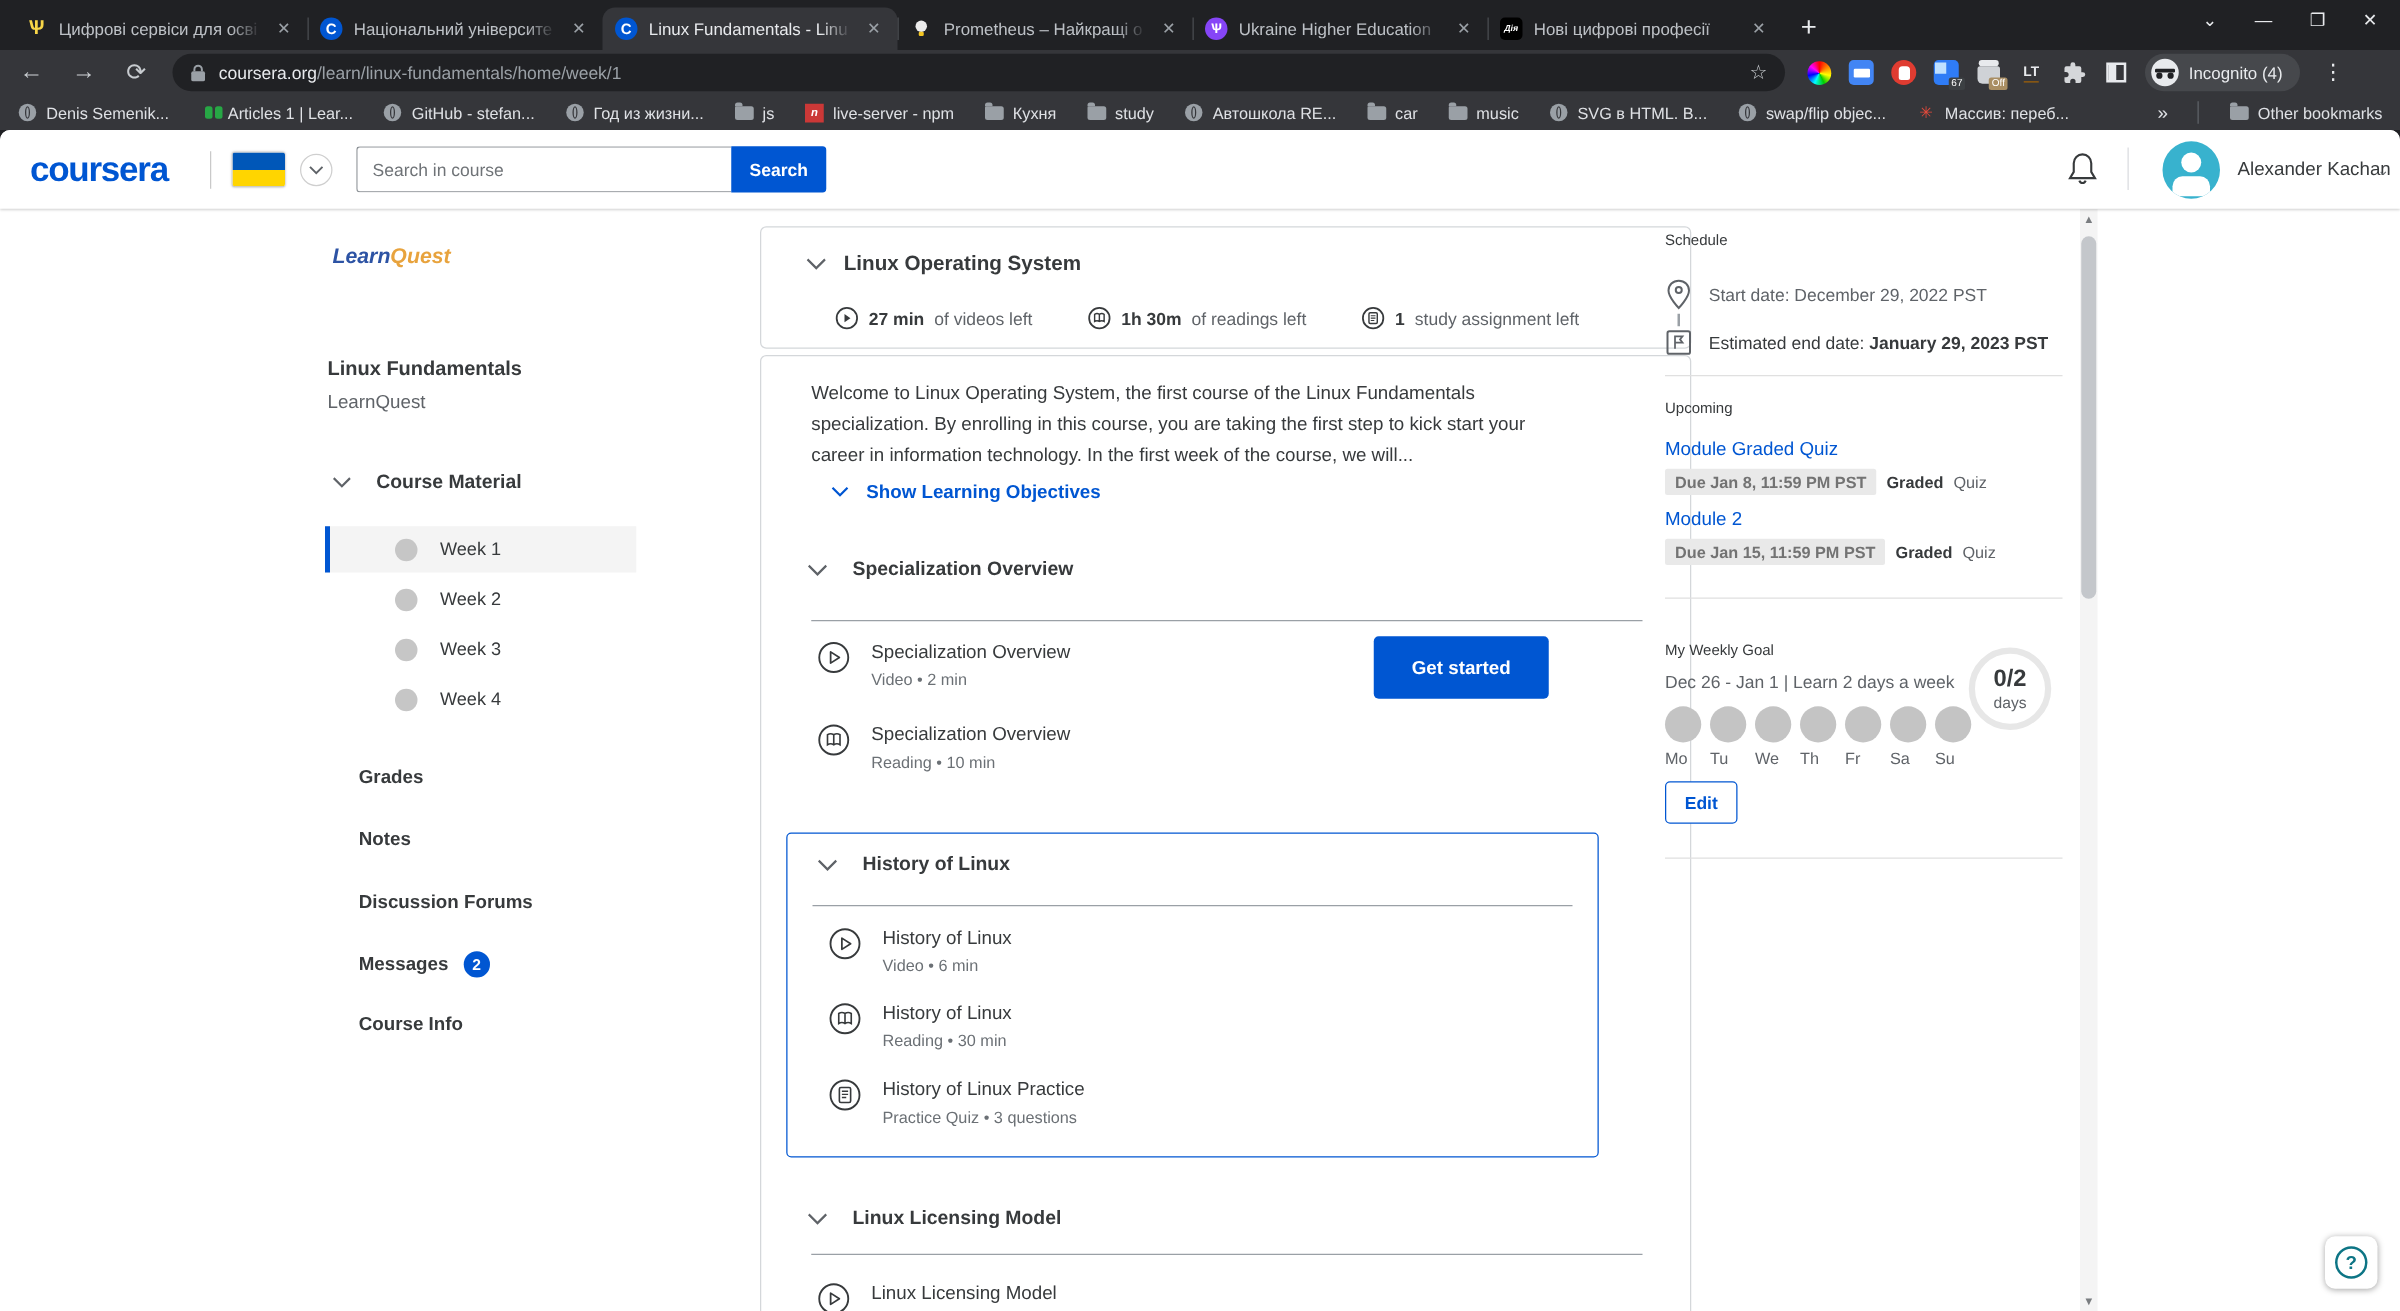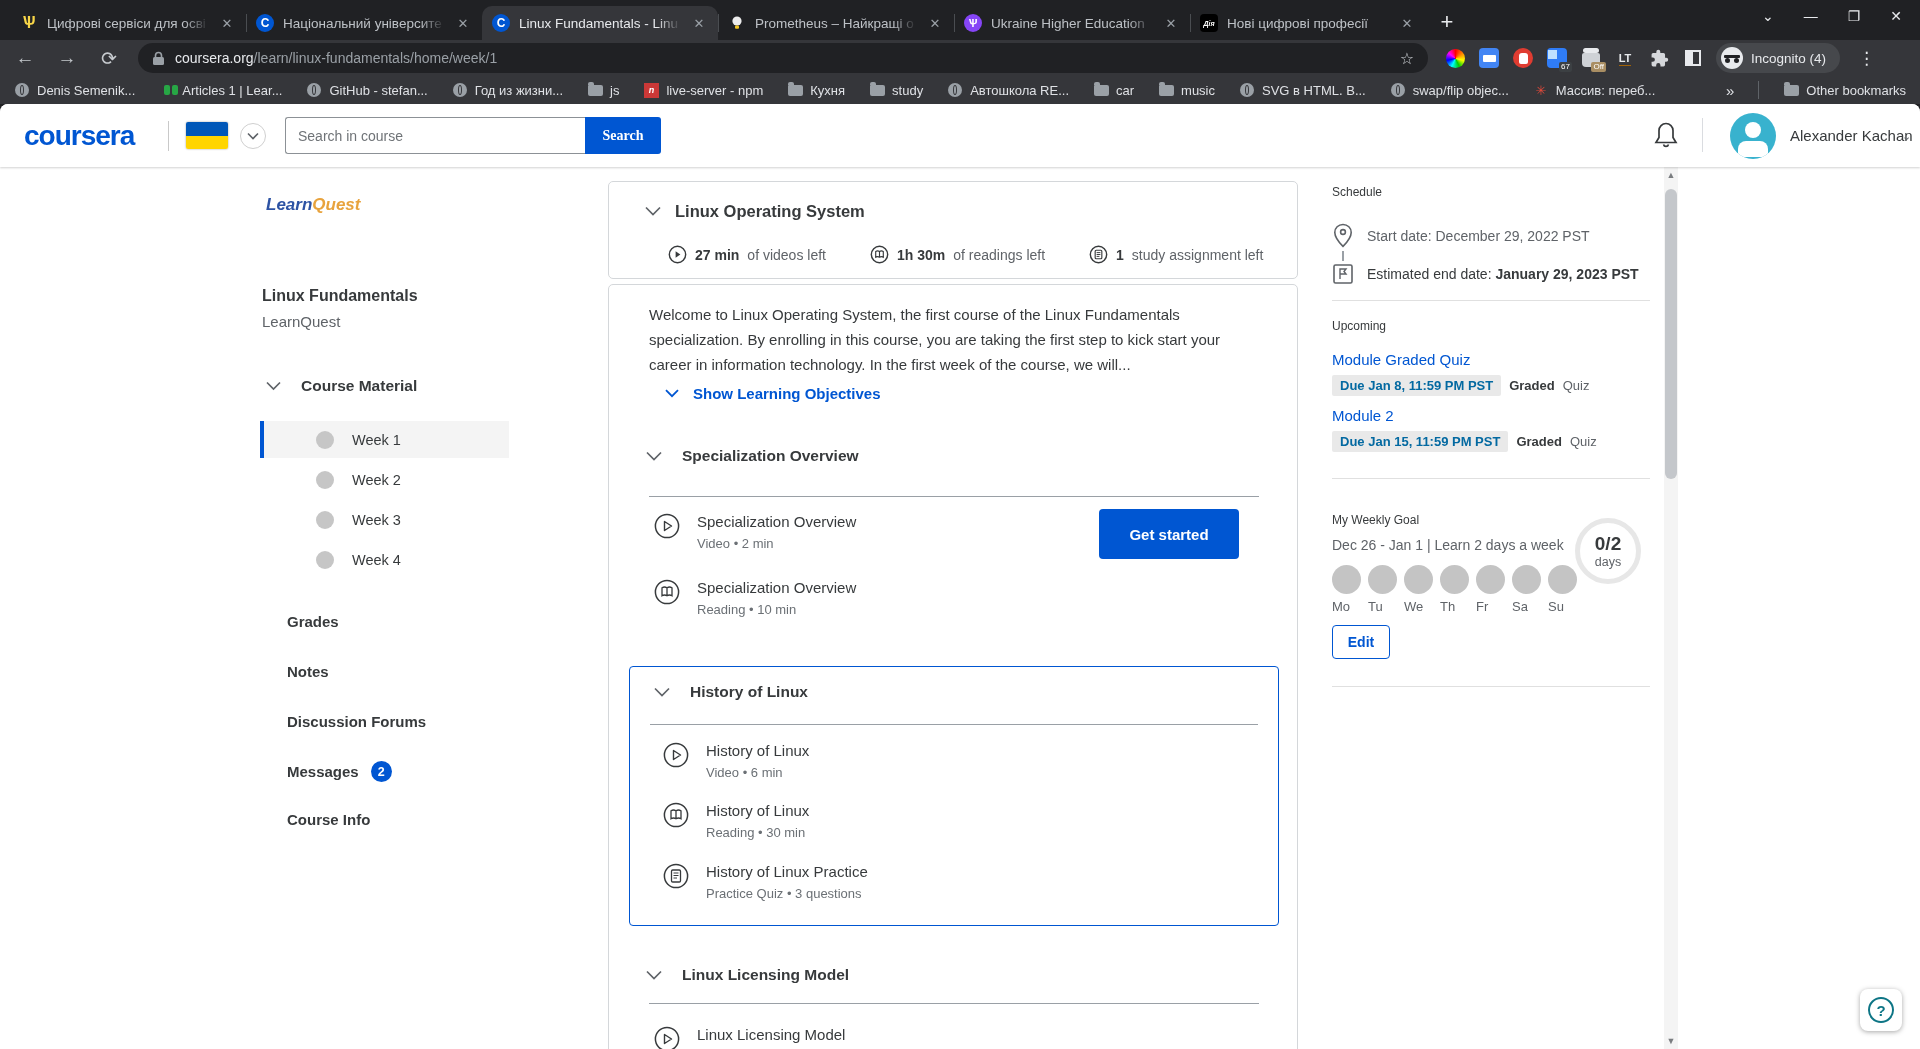--- a/index.html
+++ b/index.html
@@ -94,21 +94,21 @@
   .flag { position:absolute; left:186px; top:18px; width:42px; height:27px; border-radius:2px; overflow:hidden;
           box-shadow:0 0 2px rgba(0,0,0,.4); }
   .flag i { display:block; height:50%; background:#0057b8; } .flag i + i { background:#ffd500; }
   .flag-chev { position:absolute; left:240px; top:19px; width:26px; height:26px; border-radius:50%;
                border:1px solid #cfcfcf; display:flex; align-items:center; justify-content:center; color:#5f6368; }
   .srch { position:absolute; left:285px; top:13px; width:300px; height:37px; border:1px solid #8c9196;
           border-right:none; border-radius:3px 0 0 3px; font-size:14px; padding:0 12px; color:#373a3c; outline:none;
           font-family:inherit; }
   .srch::placeholder { color:#6f7377; }
   .srch-btn { position:absolute; left:585px; top:13px; width:76px; height:37px; background:#0056d2; color:#fff;
-              border:none; border-radius:0 3px 3px 0; font-weight:bold; font-size:14px; font-family:Liberation Serif, serif; }
+              border:none; border-radius:0 3px 3px 0; font-weight:bold; font-size:14px; font-family:Liberation Sans, sans-serif; }
   .bell { position:absolute; left:1653px; top:16px; }
   .hdr-sep2 { position:absolute; left:1702px; top:14px; width:1px; height:34px; background:#dadce0; }
   .avatar { position:absolute; left:1730px; top:9px; width:46px; height:46px; border-radius:50%; background:#38b2ce;
             overflow:hidden; }
   .avatar i { position:absolute; top:9px; left:15px; width:16px; height:16px; border-radius:50%; background:#fff; }
   .avatar b { position:absolute; top:28px; left:8px; width:30px; height:16px; border-radius:8px 8px 0 0; background:#fff; }
   .uname { position:absolute; left:1790px; top:23px; font-size:15px; color:#373a3c; }
   .uname-chev { position:absolute; left:1902px; top:26px; color:#5f6368; font-size:11px; }
 
   .sbody { position:absolute; top:63px; left:0; width:1920px; height:882px; background:#fff; }
@@ -123,21 +123,21 @@
             font-size:15.5px; font-weight:bold; }
   .week { position:absolute; left:260px; width:249px; height:37px; display:flex; align-items:center;
           padding-left:56px; gap:18px; font-size:14.5px; }
   .week .dot { width:18px; height:18px; border-radius:50%; background:#c6c6c6; flex:none; }
   .week.active { background:#f4f4f4; border-left:4px solid #0056d2; padding-left:52px; }
   .snav { position:absolute; left:287px; font-size:15px; font-weight:bold; display:flex; align-items:center; gap:12px;}
   .msg-badge { width:21px; height:21px; border-radius:50%; background:#0056d2; color:#fff; font-size:12.5px;
                font-weight:bold; display:flex; align-items:center; justify-content:center; }
 
   
-  .card { position:absolute; left:608px; width:690px; background:#fff; border:1px solid #d4d7da; border-radius:5px; }
+  .card { position:absolute; left:608px; width:745px; background:#fff; border:1px solid #d4d7da; border-radius:5px; }
   #card1 { top:14px; height:98px; }
   #card2 { top:117px; height:920px; }
   .sec-chev { position:absolute; color:#5f6368; }
   .mod-title { position:absolute; left:66px; top:20px; font-size:16.5px; font-weight:bold; }
   .stats { position:absolute; left:59px; top:63px; display:flex; gap:44px; font-size:14px; color:#5f6368; }
   .stat { display:flex; align-items:center; gap:8px; }
   .stat b { color:#373a3c; }
   .welcome { position:absolute; left:40px; top:17px; width:585px; font-size:15px; line-height:25px; color:#373a3c; }
   .objectives { position:absolute; left:56px; top:100px; display:flex; align-items:center; gap:14px;
                 color:#0056d2; font-weight:bold; font-size:15px; }
@@ -155,21 +155,21 @@
 
   
   .rail { position:absolute; left:1332px; top:0; width:318px; }
   .rail h3 { font-size:12px; font-weight:normal; position:absolute; }
   .sched-row { position:absolute; display:flex; gap:13px; align-items:center; font-size:14px; color:#5f6368; }
   .sched-row.dark { color:#373a3c; }
   .dashline { position:absolute; left:10px; width:0; border-left:2px dashed #9aa0a6; }
   .rail-hr { position:absolute; left:0; width:318px; height:1px; background:#e0e0e0; }
   .uplink { position:absolute; font-size:15px; color:#0056d2; }
   .dueline { position:absolute; font-size:13px; display:flex; align-items:center; gap:8px; }
-  .duebadge { background:#e9e9e9; padding:3px 8px; border-radius:2px; font-weight:bold; color:#0369a1; }
+  .duebadge { background:#e9e9e9; padding:3px 8px; border-radius:2px; font-weight:bold; color:#737373; }
   .dueline b { color:#373a3c; } .dueline span.k { color:#5f6368; }
   .goal-sub { position:absolute; font-size:14px; color:#5f6368; }
   .daydots { position:absolute; display:flex; gap:7px; }
   .daydots i { width:29px; height:29px; border-radius:50%; background:#c4c4c4; }
   .daylabels { position:absolute; display:flex; gap:7px; font-size:13px; color:#5f6368; }
   .daylabels span { width:29px; text-align:left; }
   .ring { position:absolute; left:243px; top:351px; width:66px; height:66px; border-radius:50%;
           border:5px solid #e7e7e7; display:flex; flex-direction:column; align-items:center; justify-content:center;}
   .ring b { font-size:19px; } .ring span { font-size:12.5px; color:#5f6368; }
   .editbtn { position:absolute; left:0; top:458px; width:58px; height:34px; background:#fff; color:#0056d2;

